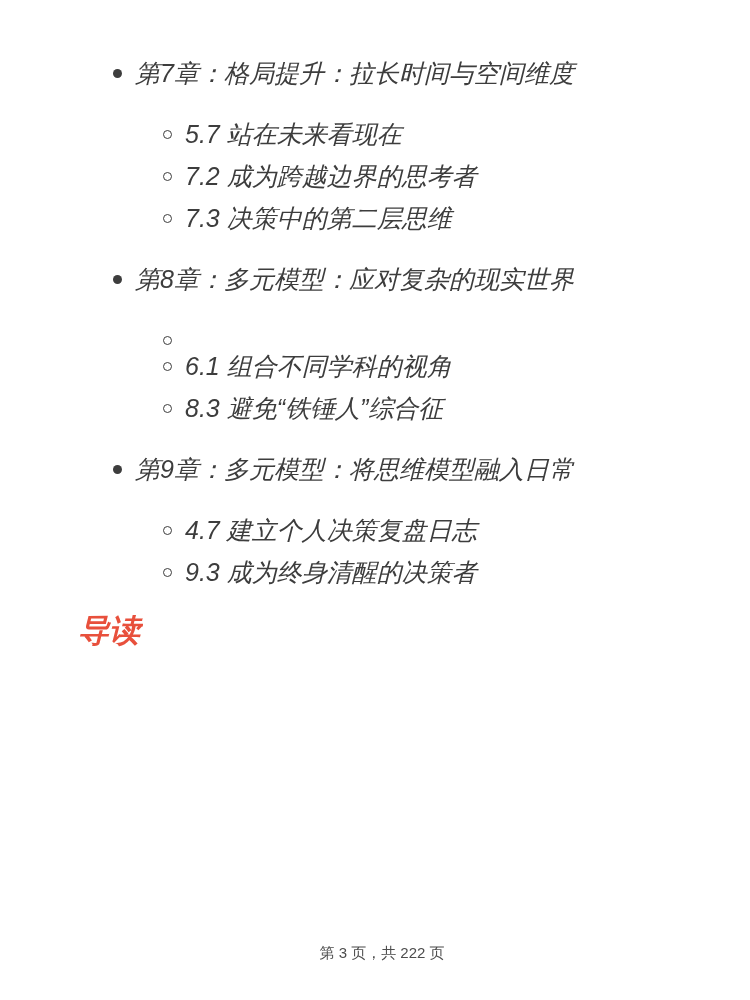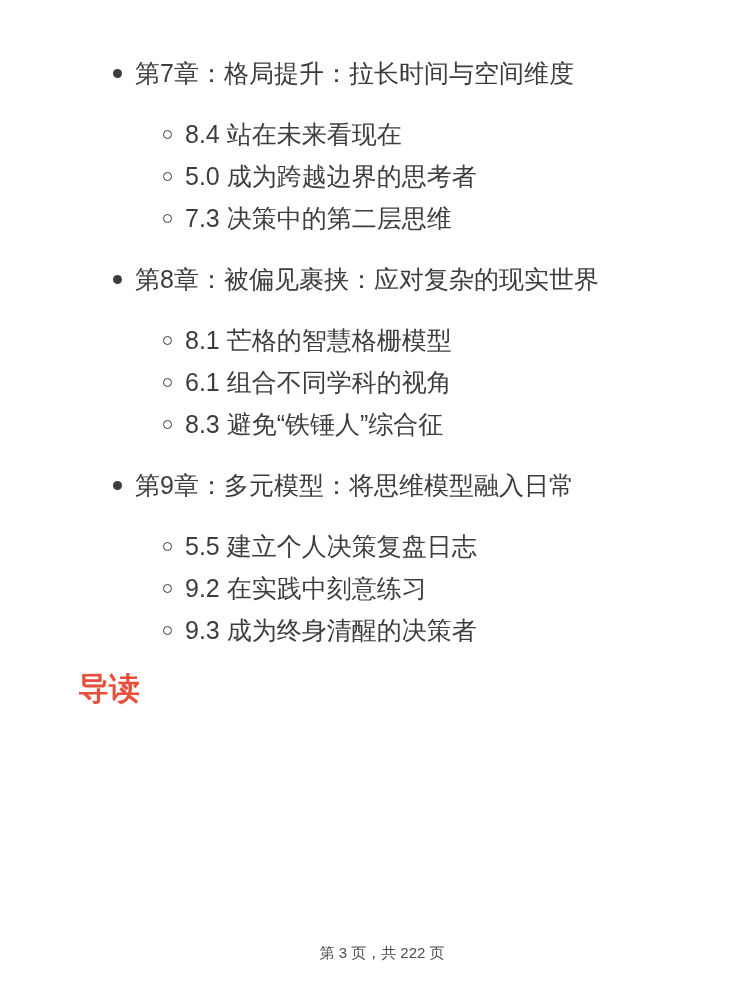--- a/index.html
+++ b/index.html
@@ -2,21 +2,21 @@
 <html><head>
 <meta charset="utf-8">
 <style>
   html, body { margin: 0; padding: 0; background: #ffffff; }
   .page {
     width: 750px; height: 1000px;
     position: relative; overflow: hidden;
     background: #ffffff;
     font-family: "Liberation Sans", "DejaVu Sans", sans-serif;
   }
-  .content { padding: 52px 56px 0 78px; }
+  .content { padding: 52px 56px 0 78px; font-style: italic; }
   ul { list-style: none; margin: 0; padding: 0; }
   .row { display: flex; align-items: flex-start; }
   .chapter-row, .section-row {
     font-size: 25px; line-height: 42px; color: #3d3d3d;
   }
   .chapter-row { padding-left: 35px; }
   .section-row { padding-left: 85px; }
   .disc {
     flex: 0 0 auto; width: 9px; height: 9px; border-radius: 50%;
     background: #3d3d3d; margin: 17px 13px 0 0;
@@ -51,67 +51,62 @@
     <ul class="toc">
 
       <li>
         <div class="row chapter-row">
           <span class="disc"></span>
           <span>第7章：格局提升：拉长时间与空间维度</span>
         </div>
         <ul class="sections">
           <li class="row section-row">
             <span class="circle"></span>
-            <span>8.4 站在未来看现在</span>
+            <span>5.7 站在未来看现在</span>
           </li>
           <li class="row section-row">
             <span class="circle"></span>
-            <span>5.0 成为跨越边界的思考者</span>
+            <span>7.2 成为跨越边界的思考者</span>
           </li>
           <li class="row section-row">
             <span class="circle"></span>
             <span>7.3 决策中的第二层思维</span>
           </li>
         </ul>
       </li>
 
       <li>
         <div class="row chapter-row">
           <span class="disc"></span>
-          <span>第8章：被偏见裹挟：应对复杂的现实世界</span>
+          <span>第8章：多元模型：应对复杂的现实世界</span>
         </div>
         <ul class="sections">
           <li class="row section-row">
             <span class="circle"></span>
-            <span>8.1 芒格的智慧格栅模型</span>
           </li>
           <li class="row section-row">
             <span class="circle"></span>
             <span>6.1 组合不同学科的视角</span>
           </li>
           <li class="row section-row">
             <span class="circle"></span>
             <span>8.3 避免“铁锤人”综合征</span>
           </li>
         </ul>
       </li>
 
       <li>
         <div class="row chapter-row">
           <span class="disc"></span>
           <span>第9章：多元模型：将思维模型融入日常</span>
         </div>
         <ul class="sections">
           <li class="row section-row">
             <span class="circle"></span>
-            <span>5.5 建立个人决策复盘日志</span>
-          </li>
-          <li class="row section-row">
-            <span class="circle"></span>
-            <span>9.2 在实践中刻意练习</span>
+            <span>4.7 建立个人决策复盘日志</span>
           </li>
           <li class="row section-row">
             <span class="circle"></span>
             <span>9.3 成为终身清醒的决策者</span>
           </li>
         </ul>
       </li>
 
     </ul>
 

